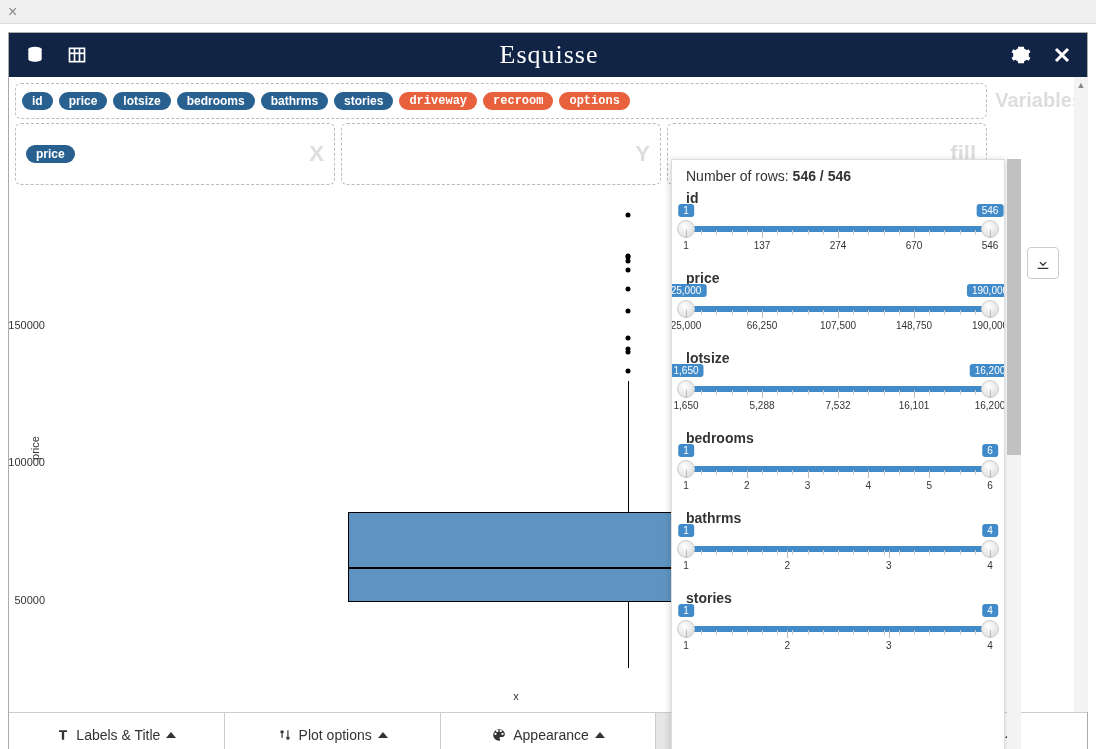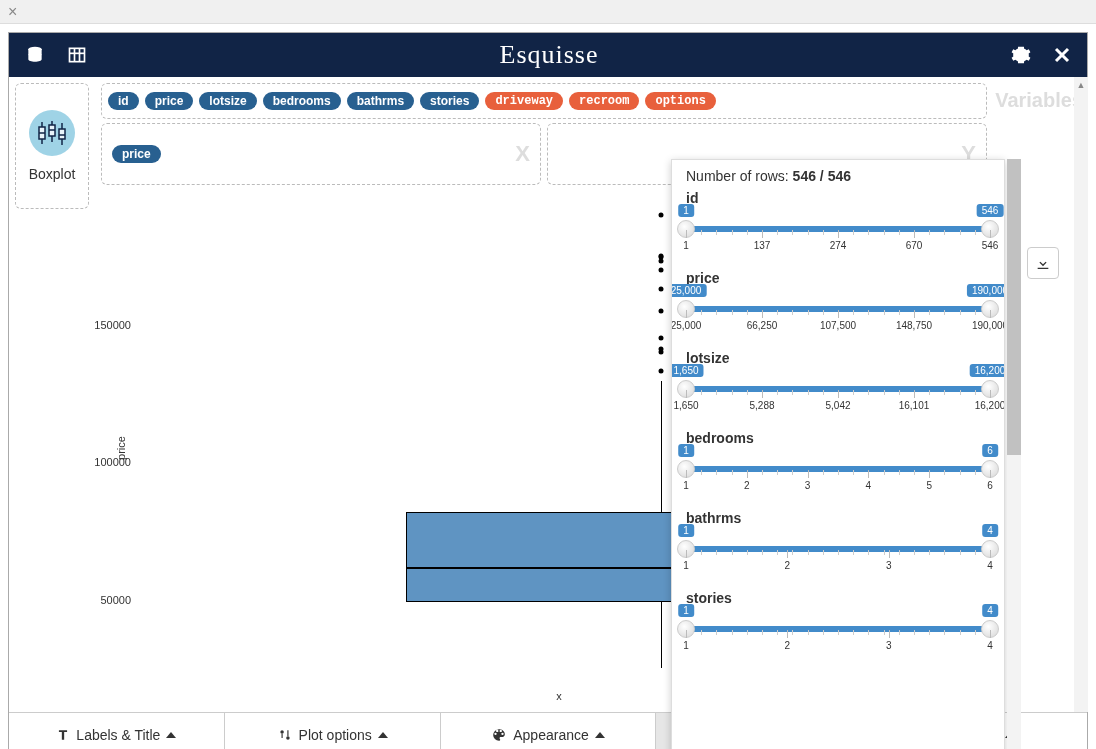--- a/index.html
+++ b/index.html
@@ -92,60 +92,43 @@
       <span class="hdr-icon">
         <svg width="18" height="18" viewBox="0 0 24 24" stroke="#fff" stroke-width="4">
             <line x1="4" y1="4" x2="20" y2="20"></line>
             <line x1="20" y1="4" x2="4" y2="20"></line>
           </svg>
       </span>
     </div>
   </div>
 
   <div class="app-body">
-    <div class="left-panel">
-      <div class="geom-card">
-        <div class="geom-icon">
-          <svg width="34" height="28" viewBox="0 0 34 28">
-            <g stroke="#112446" stroke-width="1.5" fill="#e8f3f9">
-              <line x1="7" y1="3" x2="7" y2="25"></line>
-                <rect x="4" y="8" width="6" height="12"></rect>
-                <line x1="4" y1="14" x2="10" y2="14"></line>
-              <line x1="17" y1="2" x2="17" y2="23"></line>
-                <rect x="14" y="6" width="6" height="11"></rect>
-                <line x1="14" y1="11" x2="20" y2="11"></line>
-              <line x1="27" y1="4" x2="27" y2="26"></line>
-                <rect x="24" y="10" width="6" height="10"></rect>
-                <line x1="24" y1="16" x2="30" y2="16"></line>
-            </g>
-          </svg>
-        </div>
-        <span>Boxplot</span>
-      </div>
-    </div>
 
     <div class="main-col">
       <div class="pills-row" id="pills-row">
           <span class="pill">id</span>
           <span class="pill">price</span>
           <span class="pill">lotsize</span>
           <span class="pill">bedrooms</span>
           <span class="pill">bathrms</span>
           <span class="pill">stories</span>
           <span class="pill cat">driveway</span>
           <span class="pill cat">recroom</span>
           <span class="pill cat">options</span>
         </div>
       <div class="wells-row">
         <div class="well">
             <span class="well-label">X</span>
             <span class="pill">price</span>
           </div>
         <div class="well">
             <span class="well-label">Y</span>
+          </div>
+        <div class="well">
+            <span class="well-label">fill</span>
           </div>
       </div>
       <div class="chart-area">
         <div class="chart-inner" id="chart-inner">
           <span class="y-axis-label">price</span>
           <span class="x-axis-label">x</span>
         <div class="y-tick" style="top: 82.8571%;">50000</div>
             <div class="y-tick" style="top: 54.2857%;">100000</div>
             <div class="y-tick" style="top: 25.7143%;">150000</div>
             <div class="box-rect" style="top: 64.5714%; height: 18.7857%;"></div>
@@ -298,21 +281,21 @@
             <div class="ruler-tick-minor" style="left: 80%;"></div>
             <div class="ruler-tick-minor" style="left: 85%;"></div>
             <div class="ruler-tick-minor" style="left: 90%;"></div>
             <div class="ruler-tick-minor" style="left: 95%;"></div>
             <div class="ruler-tick-minor" style="left: 100%;"></div>
             <div class="ruler-tick-major" style="left: 0%;"></div>
             <div class="ruler-tick-label" style="left: 0%;">1,650</div>
             <div class="ruler-tick-major" style="left: 25%;"></div>
             <div class="ruler-tick-label" style="left: 25%;">5,288</div>
             <div class="ruler-tick-major" style="left: 50%;"></div>
-            <div class="ruler-tick-label" style="left: 50%;">5,042</div>
+            <div class="ruler-tick-label" style="left: 50%;">7,532</div>
             <div class="ruler-tick-major" style="left: 75%;"></div>
             <div class="ruler-tick-label" style="left: 75%;">16,101</div>
             <div class="ruler-tick-major" style="left: 100%;"></div>
             <div class="ruler-tick-label" style="left: 100%;">16,200</div>
           </div>
         </div>
         <div class="slider-group">
           <div class="slider-title">bedrooms</div>
           <div class="slider-track">
             <div class="slider-fill" style="left: 0%; width: 100%;"></div>

